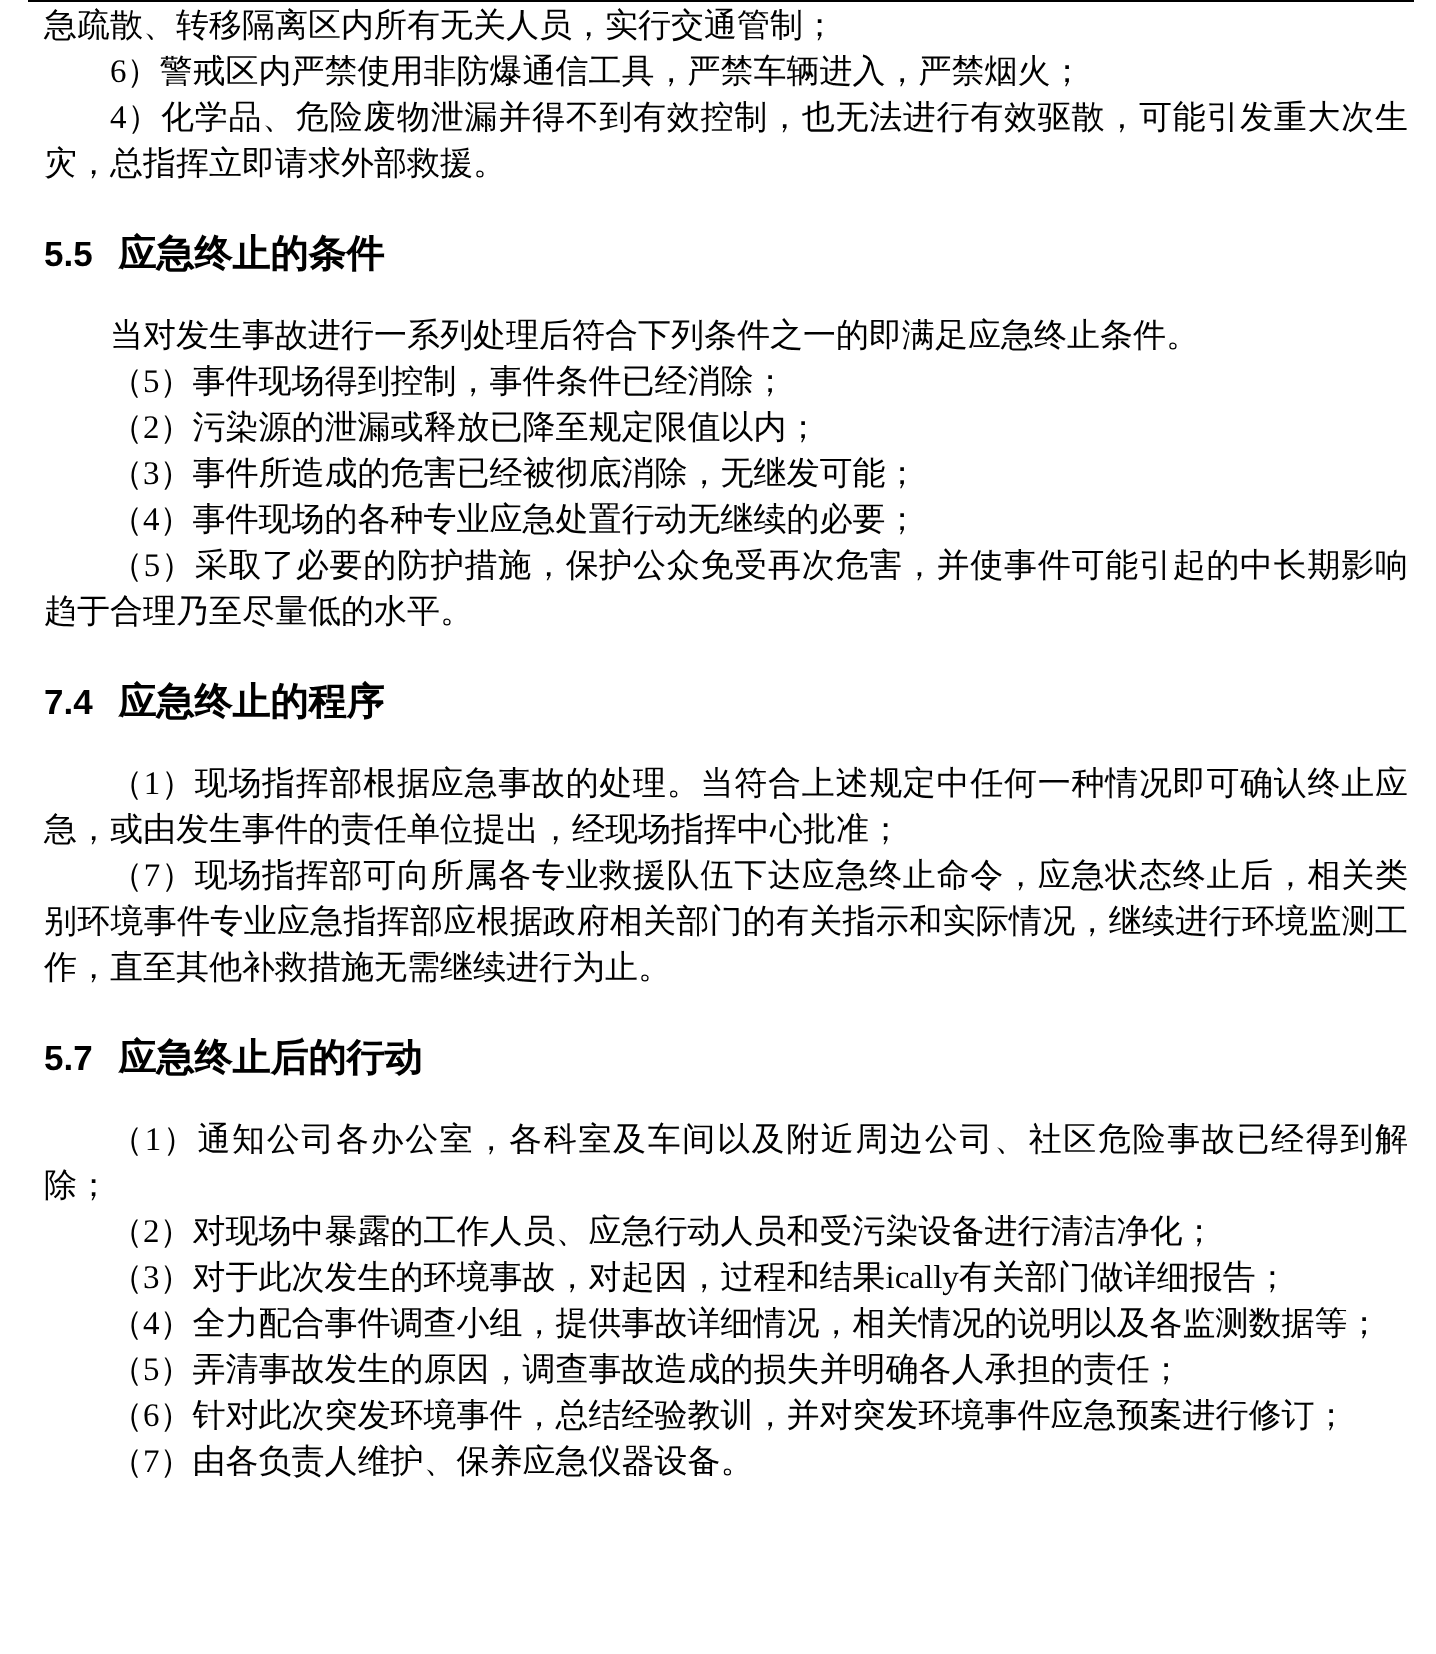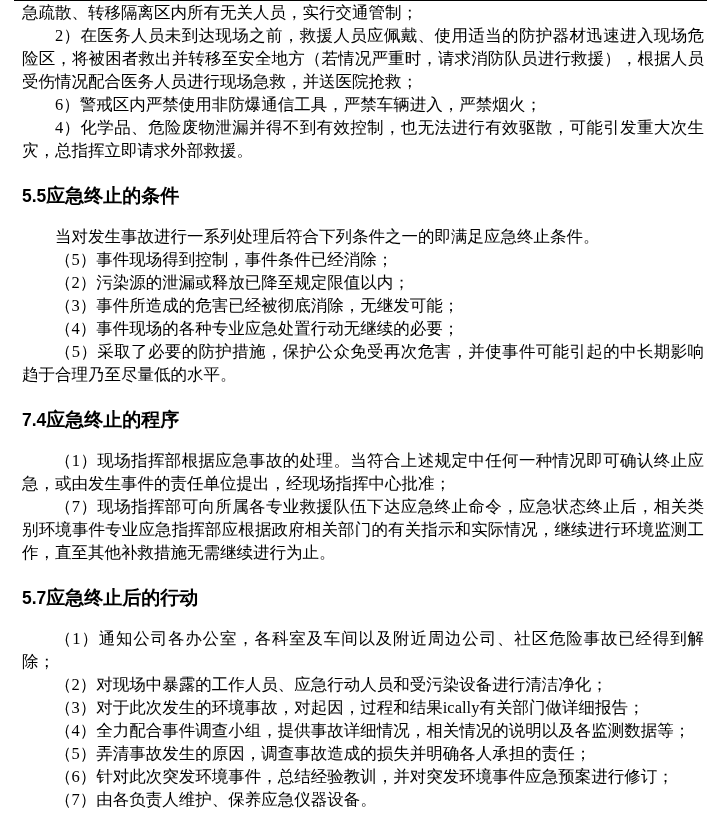--- a/index.html
+++ b/index.html
@@ -37,20 +37,21 @@
   }
   .p-none {
     text-indent: 0;
   }
   p {
     margin: 0;
   }
   .heading-row {
     display: flex;
     align-items: baseline;
+    gap: 13px;
   }
   .sec-num {
     font-family: "Liberation Sans", "DejaVu Sans", sans-serif;
     font-size: 17.5px;
     font-weight: bold;
   }
   .sec-title {
     font-family: "Liberation Sans", "DejaVu Sans", sans-serif;
     font-size: 19px;
     font-weight: bold;
@@ -60,21 +61,20 @@
 </style>
 </head>
 <body>
 
 <div class="page">
 
   <div class="top-rule"></div>
 
   <div class="block">
     <p class="body-text p-none">急疏散、转移隔离区内所有无关人员，实行交通管制；</p>
-    <p class="body-text p-indent">2）在医务人员未到达现场之前，救援人员应佩戴、使用适当的防护器材迅速进入现场危险区，将被困者救出并转移至安全地方（若情况严重时，请求消防队员进行救援），根据人员受伤情况配合医务人员进行现场急救，并送医院抢救；</p>
     <p class="body-text p-indent">6）警戒区内严禁使用非防爆通信工具，严禁车辆进入，严禁烟火；</p>
     <p class="body-text p-indent">4）化学品、危险废物泄漏并得不到有效控制，也无法进行有效驱散，可能引发重大次生灾，总指挥立即请求外部救援。</p>
   </div>
 
   <div class="space-before-h"></div>
   <div class="heading-row">
     <span class="sec-num">5.5</span>
     <span class="sec-title">应急终止的条件</span>
   </div>
   <div class="space-after-h"></div>

